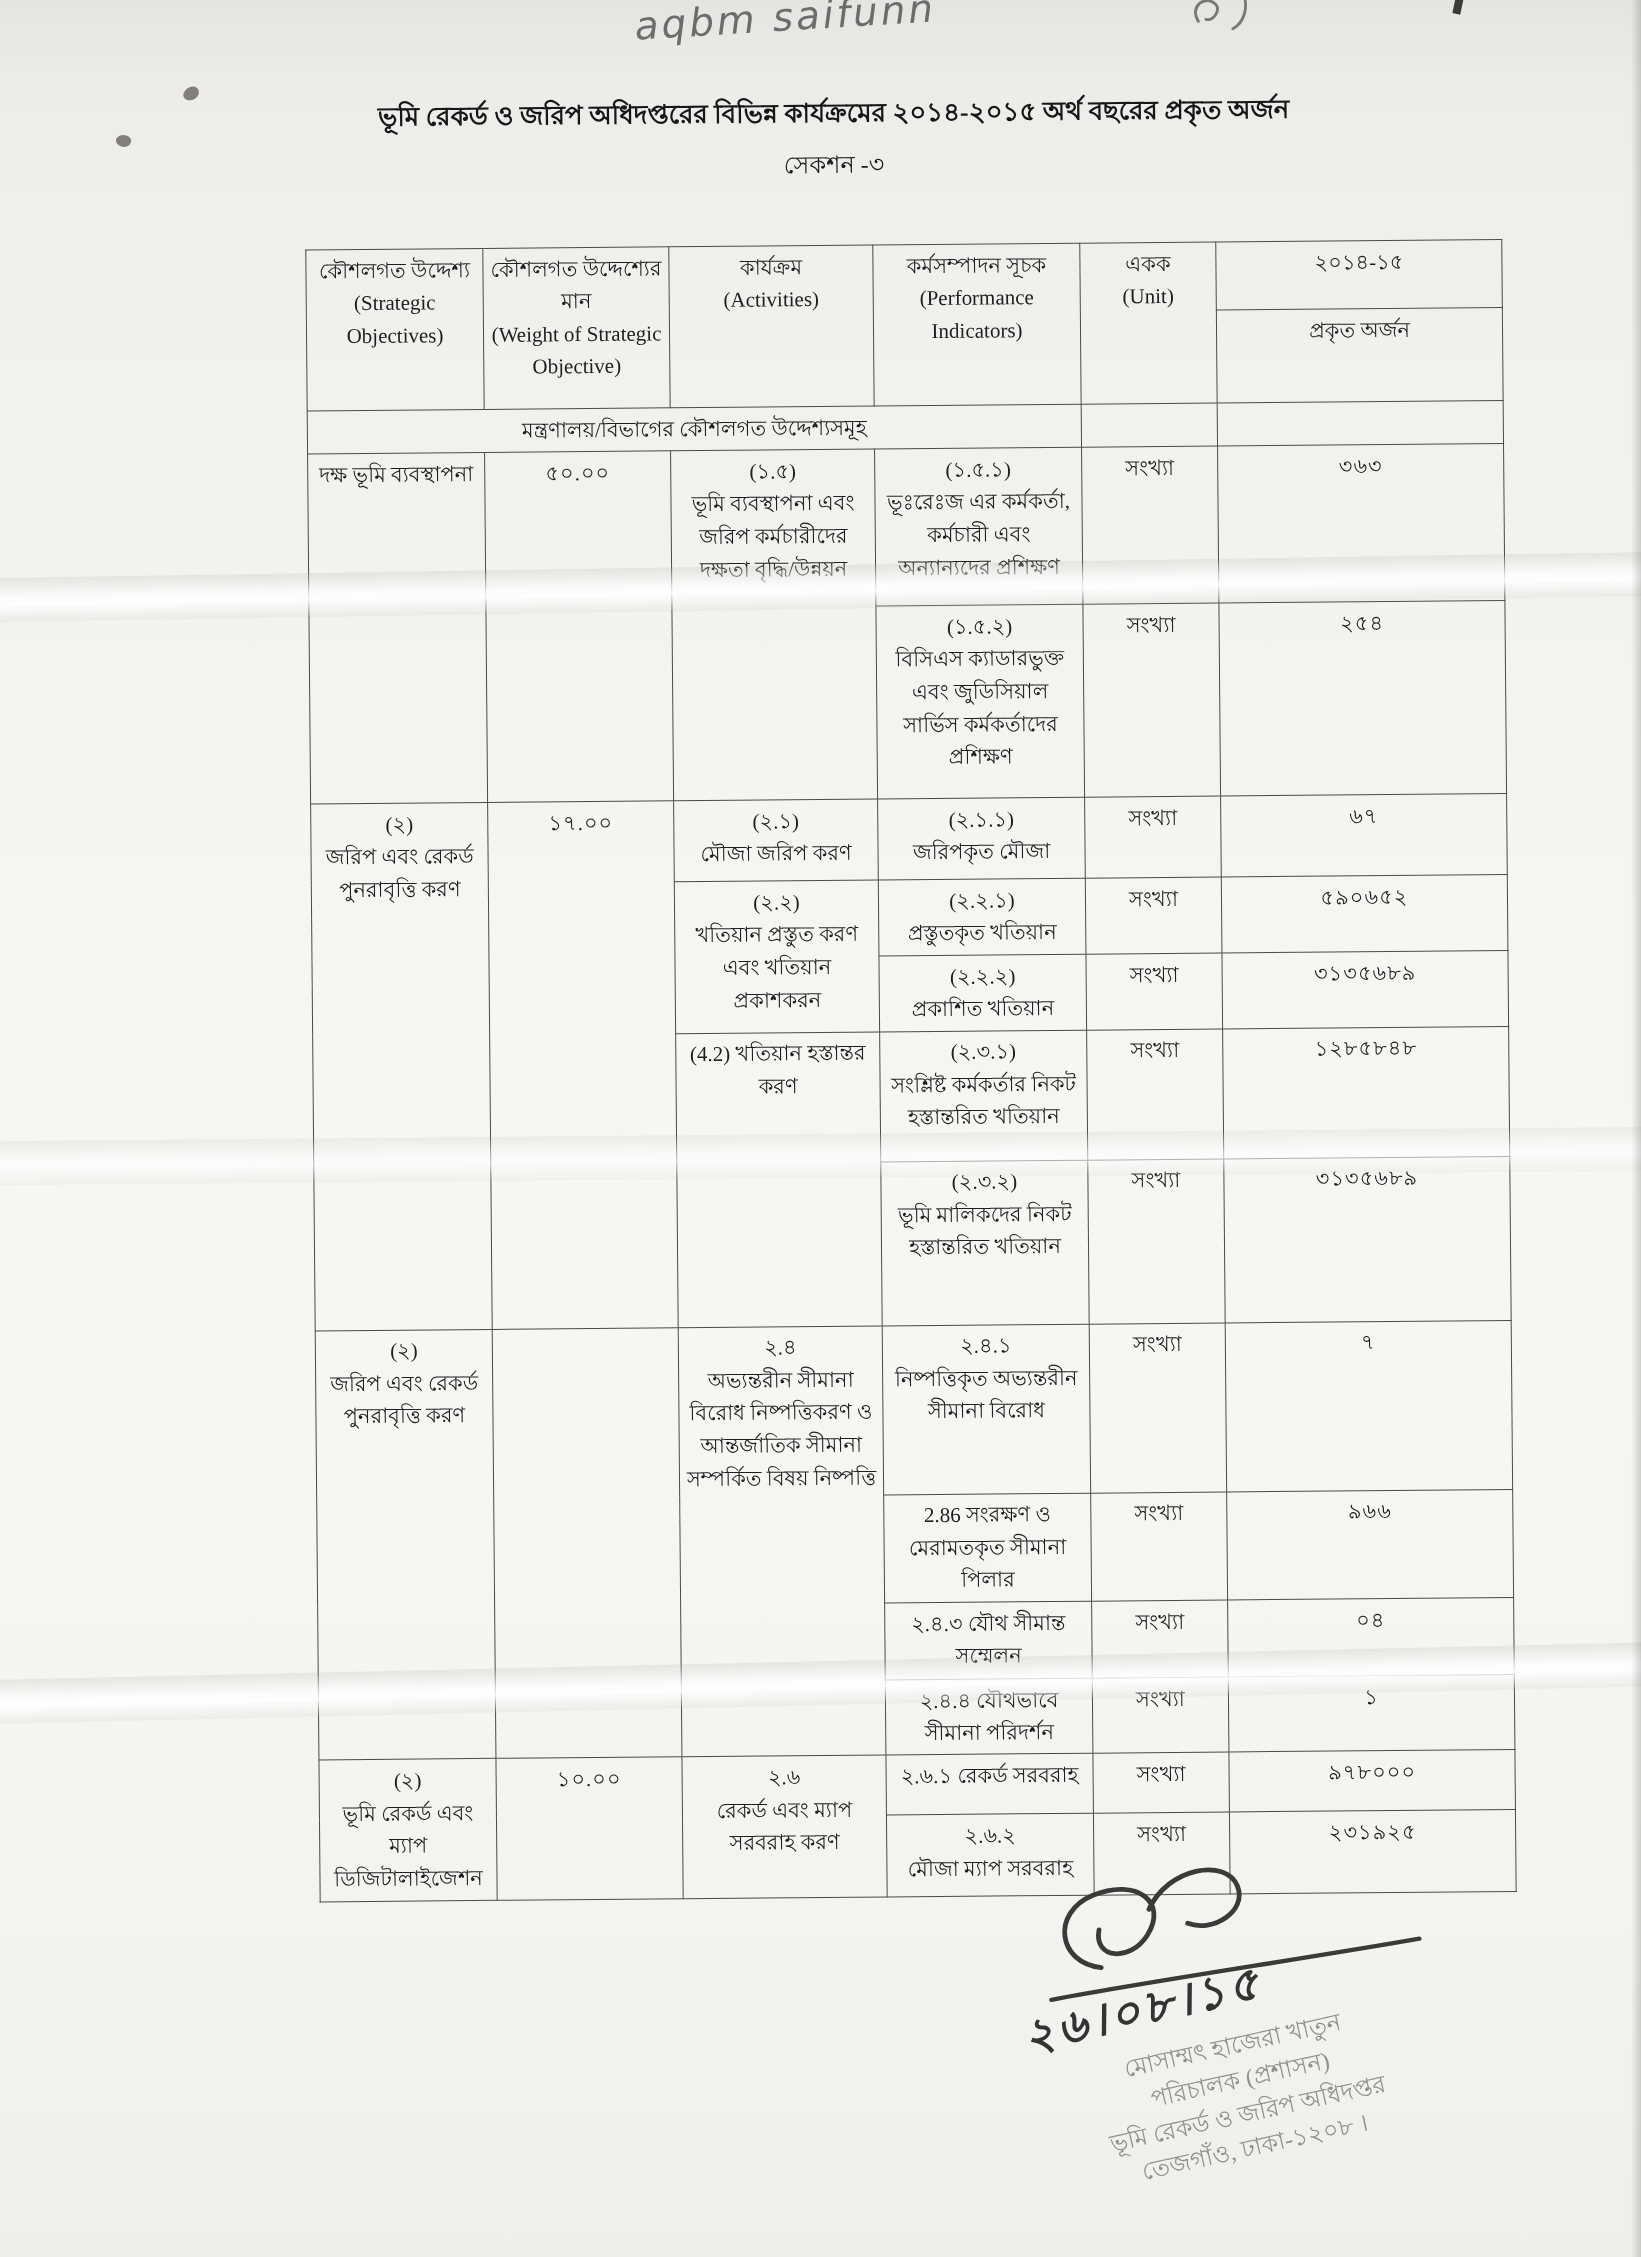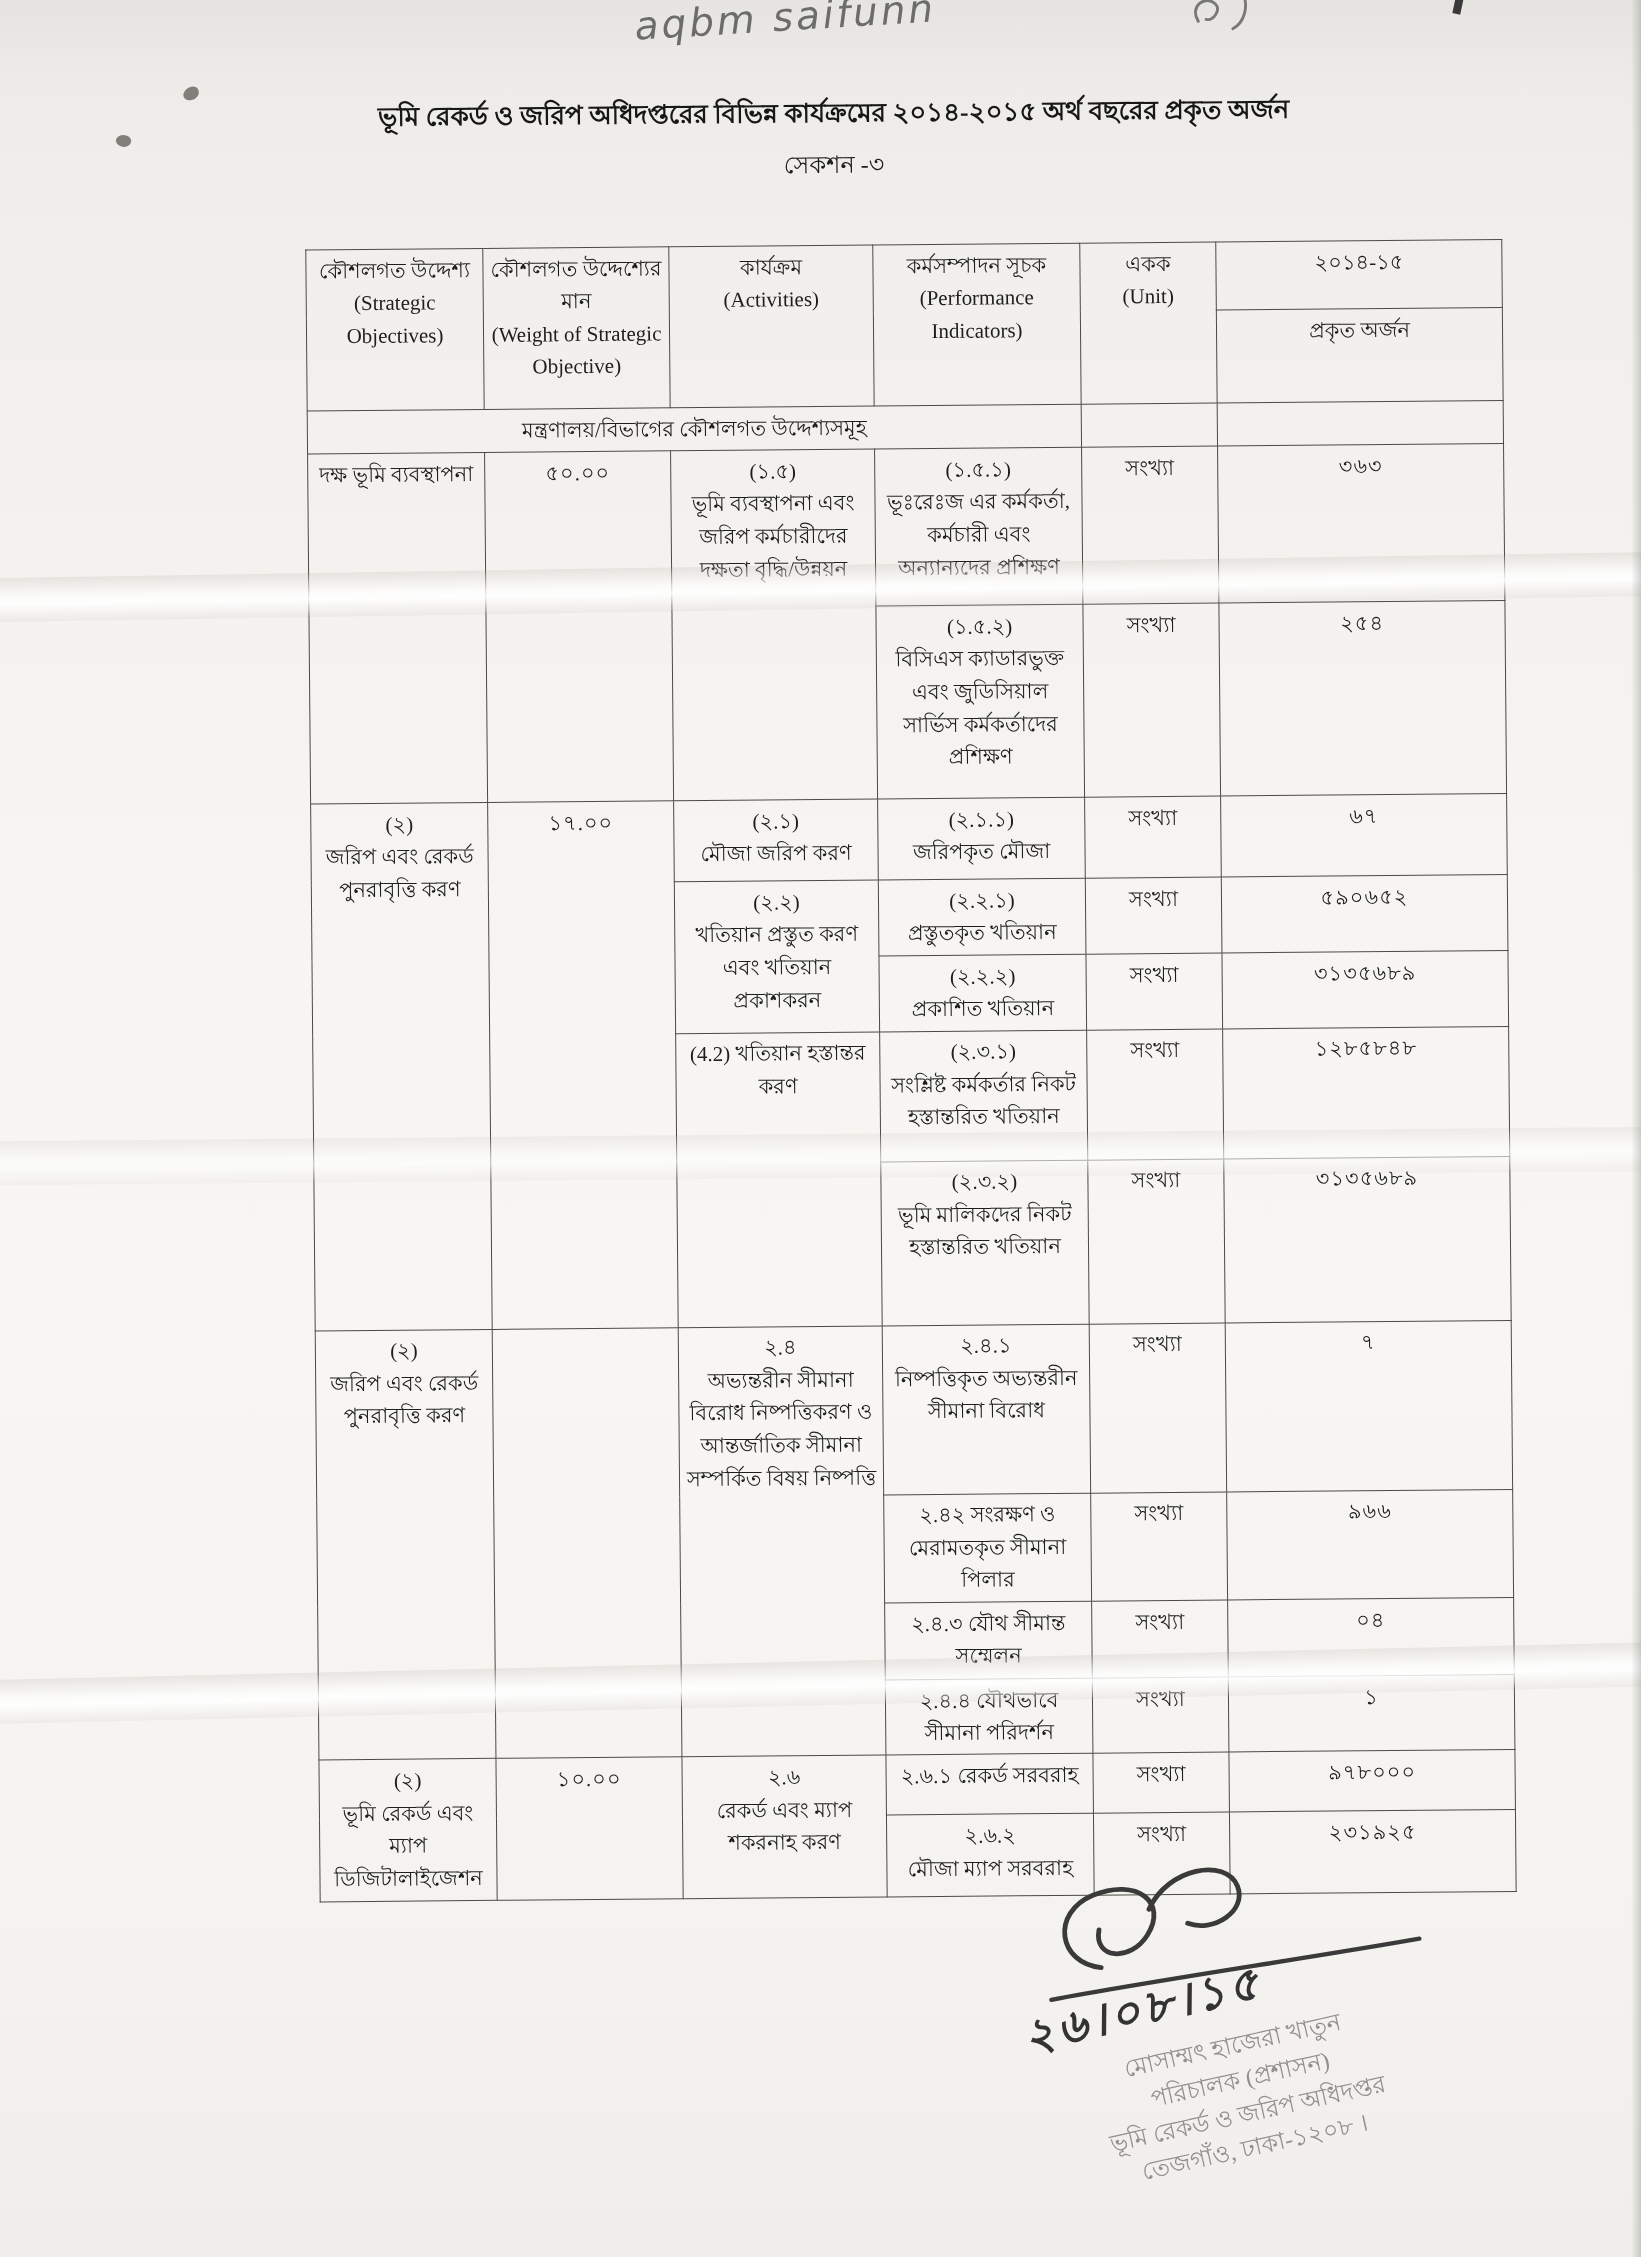--- a/index.html
+++ b/index.html
@@ -238,21 +238,21 @@
         <td>
           <span class="blk">২.৪.১</span>
           <span>নিষ্পত্তিকৃত অভ্যন্তরীন সীমানা বিরোধ</span>
         </td>
         <td>সংখ্যা</td>
         <td class="num">৭</td>
       </tr>
 
       <tr style="height:97px;">
         <td>
-          <span>২.৪২</span>
+          <span>2.86</span>
           <span>সংরক্ষণ ও মেরামতকৃত সীমানা পিলার</span>
         </td>
         <td>সংখ্যা</td>
         <td class="num">৯৬৬</td>
       </tr>
 
       <tr style="height:77px;">
         <td>
           <span>২.৪.৩</span>
           <span>যৌথ সীমান্ত সম্মেলন</span>
@@ -271,21 +271,21 @@
       </tr>
 
       <tr style="height:60px;">
         <td rowspan="2">
           <span class="blk">(২)</span>
           <span>ভূমি রেকর্ড এবং ম্যাপ ডিজিটালাইজেশন</span>
         </td>
         <td rowspan="2" class="num">১০.০০</td>
         <td rowspan="2">
           <span class="blk">২.৬</span>
-          <span>রেকর্ড এবং ম্যাপ শকরনাহ করণ</span>
+          <span>রেকর্ড এবং ম্যাপ সরবরাহ করণ</span>
         </td>
         <td>
           <span>২.৬.১</span>
           <span>রেকর্ড সরবরাহ</span>
         </td>
         <td>সংখ্যা</td>
         <td class="num">৯৭৮০০০</td>
       </tr>
 
       <tr style="height:82px;">

